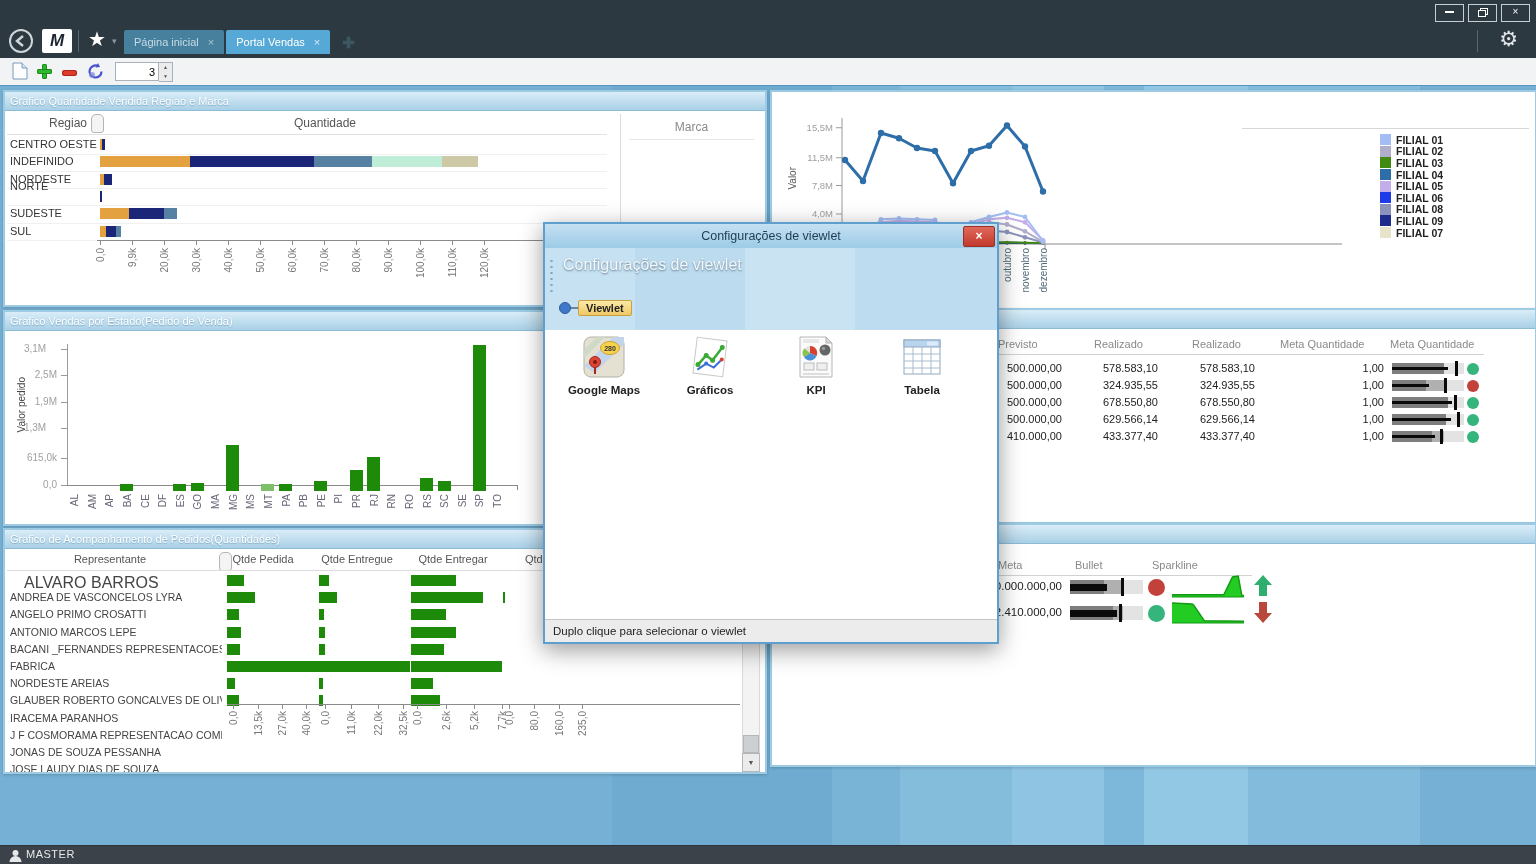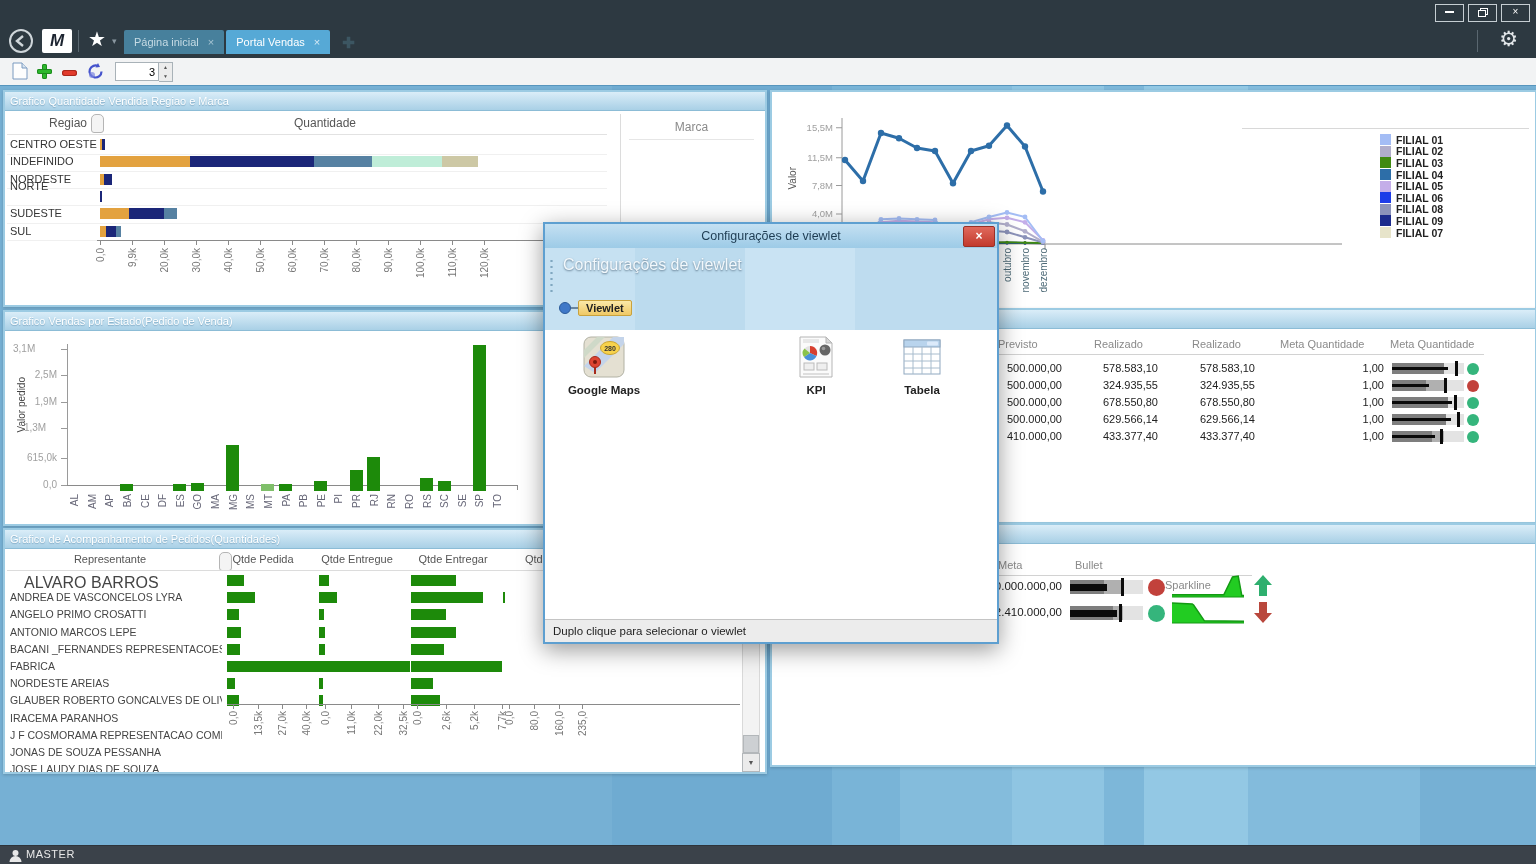--- a/index.html
+++ b/index.html
@@ -421,21 +421,21 @@
             <div class="llab">FILIAL 07</div>
           </div>
         </div>
       </div>
   </div>
 
   <div class="panel" style="left:3px;top:310px;width:760px;height:212px;">
     <div class="panel-h">Grafico Vendas por Estado(Pedido de Venda)</div>
     <div class="pc" id="pc-estado">
         <div class="rot" style="left: 10px; top: 45px; color: rgb(68, 68, 68);">Valor pedido</div>
-        <div style="position: absolute; left: 8px; top: 10.91px; width: 44px; text-align: left; font-size: 10px; color: rgb(160, 160, 160);">3,1M</div>
+        <div style="position: absolute; left: 8px; top: 10.91px; width: 44px; text-align: center; font-size: 10px; color: rgb(160, 160, 160);">3,1M</div>
         <div class="hline" style="left: 56px; top: 16.91px; width: 6px; height: 1px; background: rgb(154, 154, 154);"></div>
         <div style="position: absolute; left: 8px; top: 37.25px; width: 44px; text-align: right; font-size: 10px; color: rgb(160, 160, 160);">2,5M</div>
         <div class="hline" style="left: 56px; top: 43.25px; width: 6px; height: 1px; background: rgb(154, 154, 154);"></div>
         <div style="position: absolute; left: 8px; top: 63.59px; width: 44px; text-align: right; font-size: 10px; color: rgb(160, 160, 160);">1,9M</div>
         <div class="hline" style="left: 56px; top: 69.59px; width: 6px; height: 1px; background: rgb(154, 154, 154);"></div>
         <div style="position: absolute; left: 8px; top: 89.93px; width: 44px; text-align: center; font-size: 10px; color: rgb(160, 160, 160);">1,3M</div>
         <div class="hline" style="left: 56px; top: 95.93px; width: 6px; height: 1px; background: rgb(154, 154, 154);"></div>
         <div style="position: absolute; left: 8px; top: 120.001px; width: 44px; text-align: right; font-size: 10px; color: rgb(160, 160, 160);">615,0k</div>
         <div class="hline" style="left: 56px; top: 126.001px; width: 6px; height: 1px; background: rgb(154, 154, 154);"></div>
         <div style="position: absolute; left: 8px; top: 147px; width: 44px; text-align: right; font-size: 10px; color: rgb(160, 160, 160);">0,0</div>
@@ -634,21 +634,21 @@
         </div>
         <div class="dot" style="left: 695px; top: 101px; width: 12px; height: 12px; background: rgb(53, 181, 124);"></div>
       </div>
   </div>
 
   <div class="panel" style="left:770px;top:523px;width:763px;height:240px;">
     <div class="panel-h"></div>
     <div class="pc" id="pc-resumo">
         <div class="ghdr" style="left: 226px; top: 14px;">Meta</div>
         <div class="ghdr" style="left: 303px; top: 14px;">Bullet</div>
-        <div class="ghdr" style="left: 393px; top: 14px; margin-top: 20px;">Sparkline</div>
+        <div class="ghdr" style="left: 380px; top: 14px;">Sparkline</div>
         <div style="position: absolute; left: 222px; top: 30px; width: 258px; height: 1px; background: rgb(210, 210, 210);"></div>
         <div class="num" style="left: 180px; top: 35px; width: 110px; font-size: 11.5px;">10.000.000,00</div>
         <div style="position: absolute; left: 298px; top: 35px; width: 73px; height: 14px; background: rgb(227, 227, 227);">
           <div style="position: absolute; left: 0px; top: 0px; width: 53px; height: 14px; background: rgb(176, 176, 176);"></div>
           <div style="position: absolute; left: 0px; top: 0px; width: 34px; height: 14px; background: rgb(126, 126, 126);"></div>
           <div style="position: absolute; left: 0px; top: 4px; width: 37px; height: 7px; background: rgb(10, 10, 10);"></div>
           <div style="position: absolute; left: 51px; top: -2px; width: 2.5px; height: 18px; background: rgb(10, 10, 10);"></div>
         </div>
         <div class="dot" style="left: 376px; top: 34px; width: 17px; height: 17px; background: rgb(194, 65, 59);"></div>
         <div style="position: absolute; left: 400px; top: 29px; width: 72px; height: 24px;"><svg width="72" height="24">
@@ -696,20 +696,33 @@
         <div class="vitem" style="left: 14px; top: 6px;"><span class="ic"><svg width="42" height="42">
       <rect x="1" y="1" width="40" height="40" rx="7" fill="#e4e0d2" stroke="#b2b2a4"></rect>
       <path d="M1 30 L30 1 L41 1 L41 8 L12 37 Z" fill="#c4d4ea"></path>
       <path d="M1 14 L14 1 L22 1 L1 22 Z" fill="#cfd9c8"></path>
       <ellipse cx="27" cy="12" rx="9.5" ry="6.5" fill="#f7d24b" stroke="#caa42f"></ellipse>
       <text x="27" y="14.5" text-anchor="middle" font-size="7" font-weight="bold" fill="#333" font-family="Liberation Sans,sans-serif">280</text>
       <circle cx="12" cy="26" r="5.5" fill="#dd4433" stroke="#a62a1c"></circle>
       <circle cx="12" cy="26" r="2" fill="#7a1a10"></circle>
       <path d="M12 31 L12 38" stroke="#a62a1c" stroke-width="2"></path>
             </svg></span><div class="vlab">Google Maps</div></div>
+        <div class="vitem" style="left: 120px; top: 6px;"><span class="ic"><svg width="42" height="42">
+      <g transform="rotate(7 21 21)">
+      <rect x="6" y="3" width="30" height="36" fill="#fff" stroke="#c8c8c8"></rect>
+      <polyline points="10,30 17,20 24,24 32,10" fill="none" stroke="#3aaa35" stroke-width="2.5"></polyline>
+      <circle cx="10" cy="30" r="2.5" fill="#3aaa35"></circle>
+                <circle cx="17" cy="20" r="2.5" fill="#3aaa35"></circle>
+      <circle cx="24" cy="24" r="2.5" fill="#3aaa35"></circle>
+                <circle cx="32" cy="10" r="2.5" fill="#3aaa35"></circle>
+      <polyline points="10,35 18,28 26,31 33,22" fill="none" stroke="#3a6fd8" stroke-width="2"></polyline>
+      <circle cx="18" cy="28" r="2" fill="#3a6fd8"></circle>
+                <circle cx="33" cy="22" r="2" fill="#d8402f"></circle>
+      </g>
+            </svg></span><div class="vlab">Gráficos</div></div>
         <div class="vitem" style="left: 226px; top: 6px;"><span class="ic"><svg width="42" height="42">
       <path d="M5 1 h26 l6 6 v34 h-32 z" fill="#fbfbfb" stroke="#b5b5b5"></path>
       <path d="M31 1 l0 6 l6 0 z" fill="#d8d8d8" stroke="#b5b5b5"></path>
       <rect x="8" y="3" width="16" height="4" fill="#e8e8e8"></rect>
       <circle cx="15" cy="17" r="7" fill="#e3e3e3"></circle>
       <path d="M15 17 L15 10 A7 7 0 0 1 21.5 20 Z" fill="#d8402f"></path>
       <path d="M15 17 L21.5 20 A7 7 0 0 1 9 21 Z" fill="#4a90d9"></path>
       <path d="M15 17 L9 21 A7 7 0 0 1 9.4 12.4 Z" fill="#8bc34a"></path>
       <circle cx="30" cy="14" r="5.5" fill="#666"></circle>
               <circle cx="28.5" cy="12.5" r="1.8" fill="#999"></circle>

